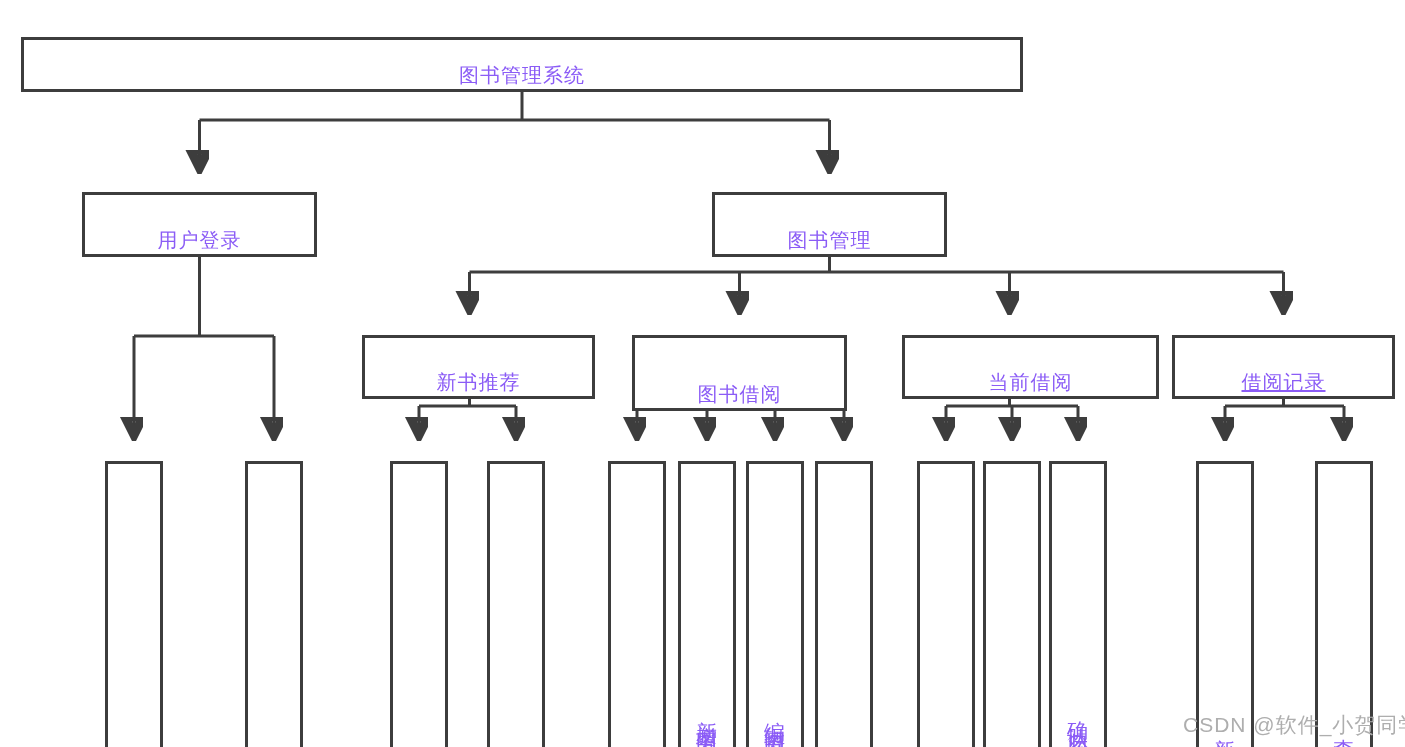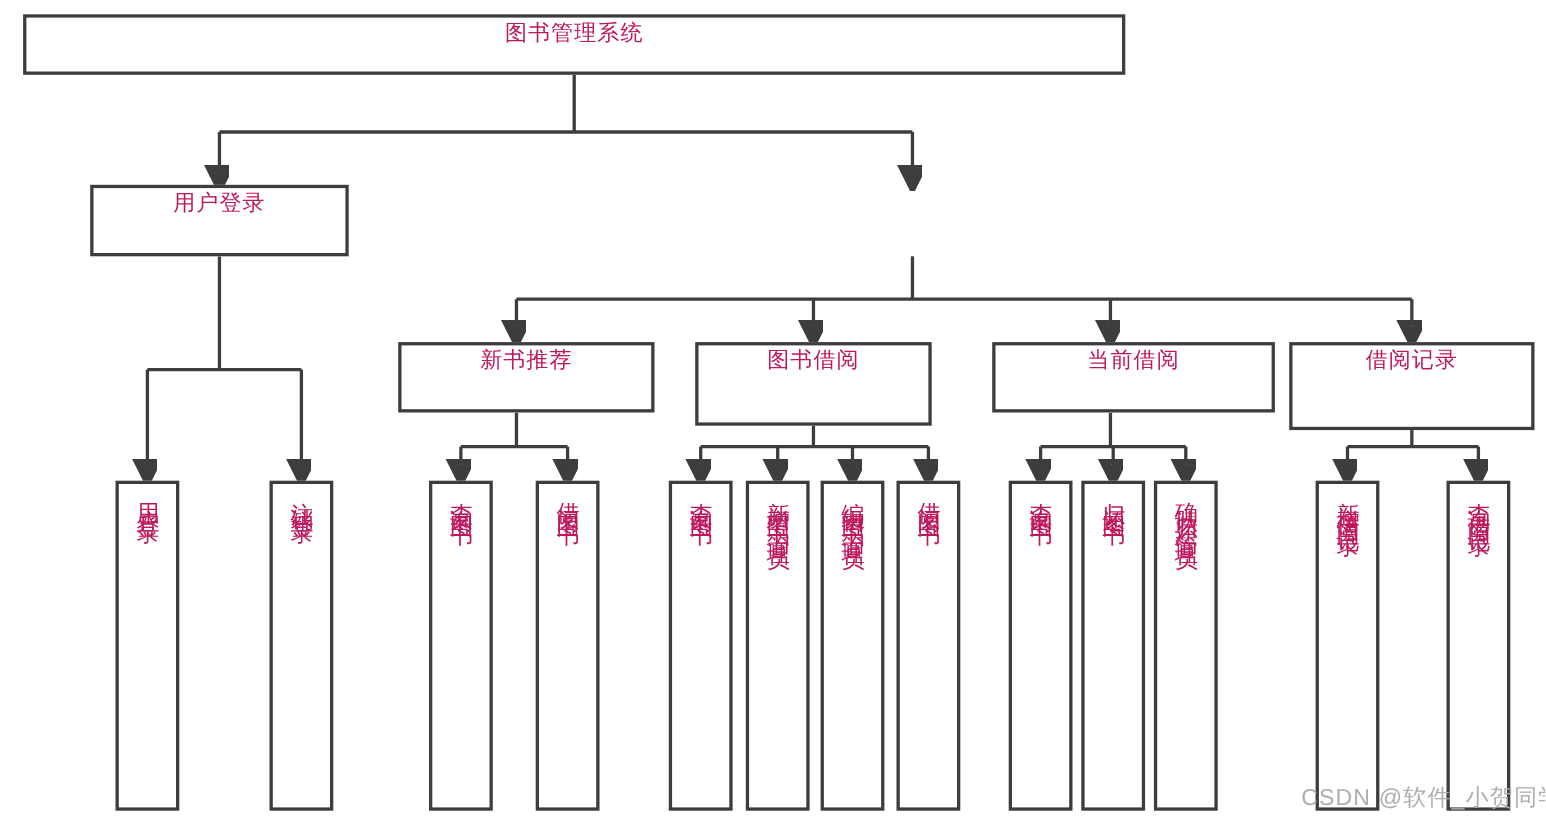--- a/index.html
+++ b/index.html
@@ -10,44 +10,45 @@
     background: #ffffff;
     font-family: "Liberation Sans", sans-serif;
     overflow: hidden;
   }
   .node {
     position: absolute;
     box-sizing: border-box;
     border: 3px solid #3d3d3d;
     background: #ffffff;
     display: flex;
-    align-items: flex-start;
+    align-items: flex-end;
     justify-content: center;
-    color: #be185d;
+    color: #8b5cf6;
+    margin-top: 24px;
   }
   .h .lbl {
     font-size: 20px;
     letter-spacing: 1px;
     white-space: nowrap;
   }
   .leaf .lbl {
     writing-mode: vertical-rl;
     text-orientation: mixed;
     font-size: 21px;
     letter-spacing: 6px;
     line-height: 1;
   }
   
   #n-root    { left: 21px;   top: 13px;  width: 1002px; height: 55px; }
   #n-login   { left: 82px;   top: 168px; width: 235px;  height: 65px; }
   #n-mgmt    { left: 712px;  top: 168px; width: 235px;  height: 65px; }
   #n-newbook { left: 362px;  top: 311px; width: 233px;  height: 64px; }
   #n-borrow  { left: 632px;  top: 311px; width: 215px;  height: 76px; }
   #n-current { left: 902px;  top: 311px; width: 257px;  height: 64px; }
-  #n-record  { left: 1172px; top: 311px; width: 223px;  height: 80px; }
+  #n-record  { left: 1172px; top: 311px; width: 223px;  height: 64px; text-decoration: underline; }
   
   .leaf { top: 437px; width: 58px; height: 300px; }
   #l-1a { left: 105px; }  #l-1b { left: 245px; }
   #l-2a { left: 390px; }  #l-2b { left: 487px; }
   #l-3a { left: 608px; }  #l-3b { left: 678px; }
   #l-3c { left: 746px; }  #l-3d { left: 815px; }
   #l-4a { left: 917px; }  #l-4b { left: 983px; }  #l-4c { left: 1049px; }
   #l-5a { left: 1196px; } #l-5b { left: 1315px; }
 
   #connector-svg { position: absolute; left: 0; top: 0; }
@@ -117,20 +118,23 @@
     <path d="M1344,406 V432" marker-end="url(#arrow)"></path>
   </svg>
 
   <div class="node h" id="n-root">
     <span class="lbl">图书管理系统</span>
   </div>
 
   <div class="node h" id="n-login">
     <span class="lbl">用户登录</span>
   </div>
+  <div class="node h" id="n-mgmt">
+    <span class="lbl">图书管理</span>
+  </div>
 
   <div class="node h" id="n-newbook">
     <span class="lbl">新书推荐</span>
   </div>
   <div class="node h" id="n-borrow">
     <span class="lbl">图书借阅</span>
   </div>
   <div class="node h" id="n-current">
     <span class="lbl">当前借阅</span>
   </div>

